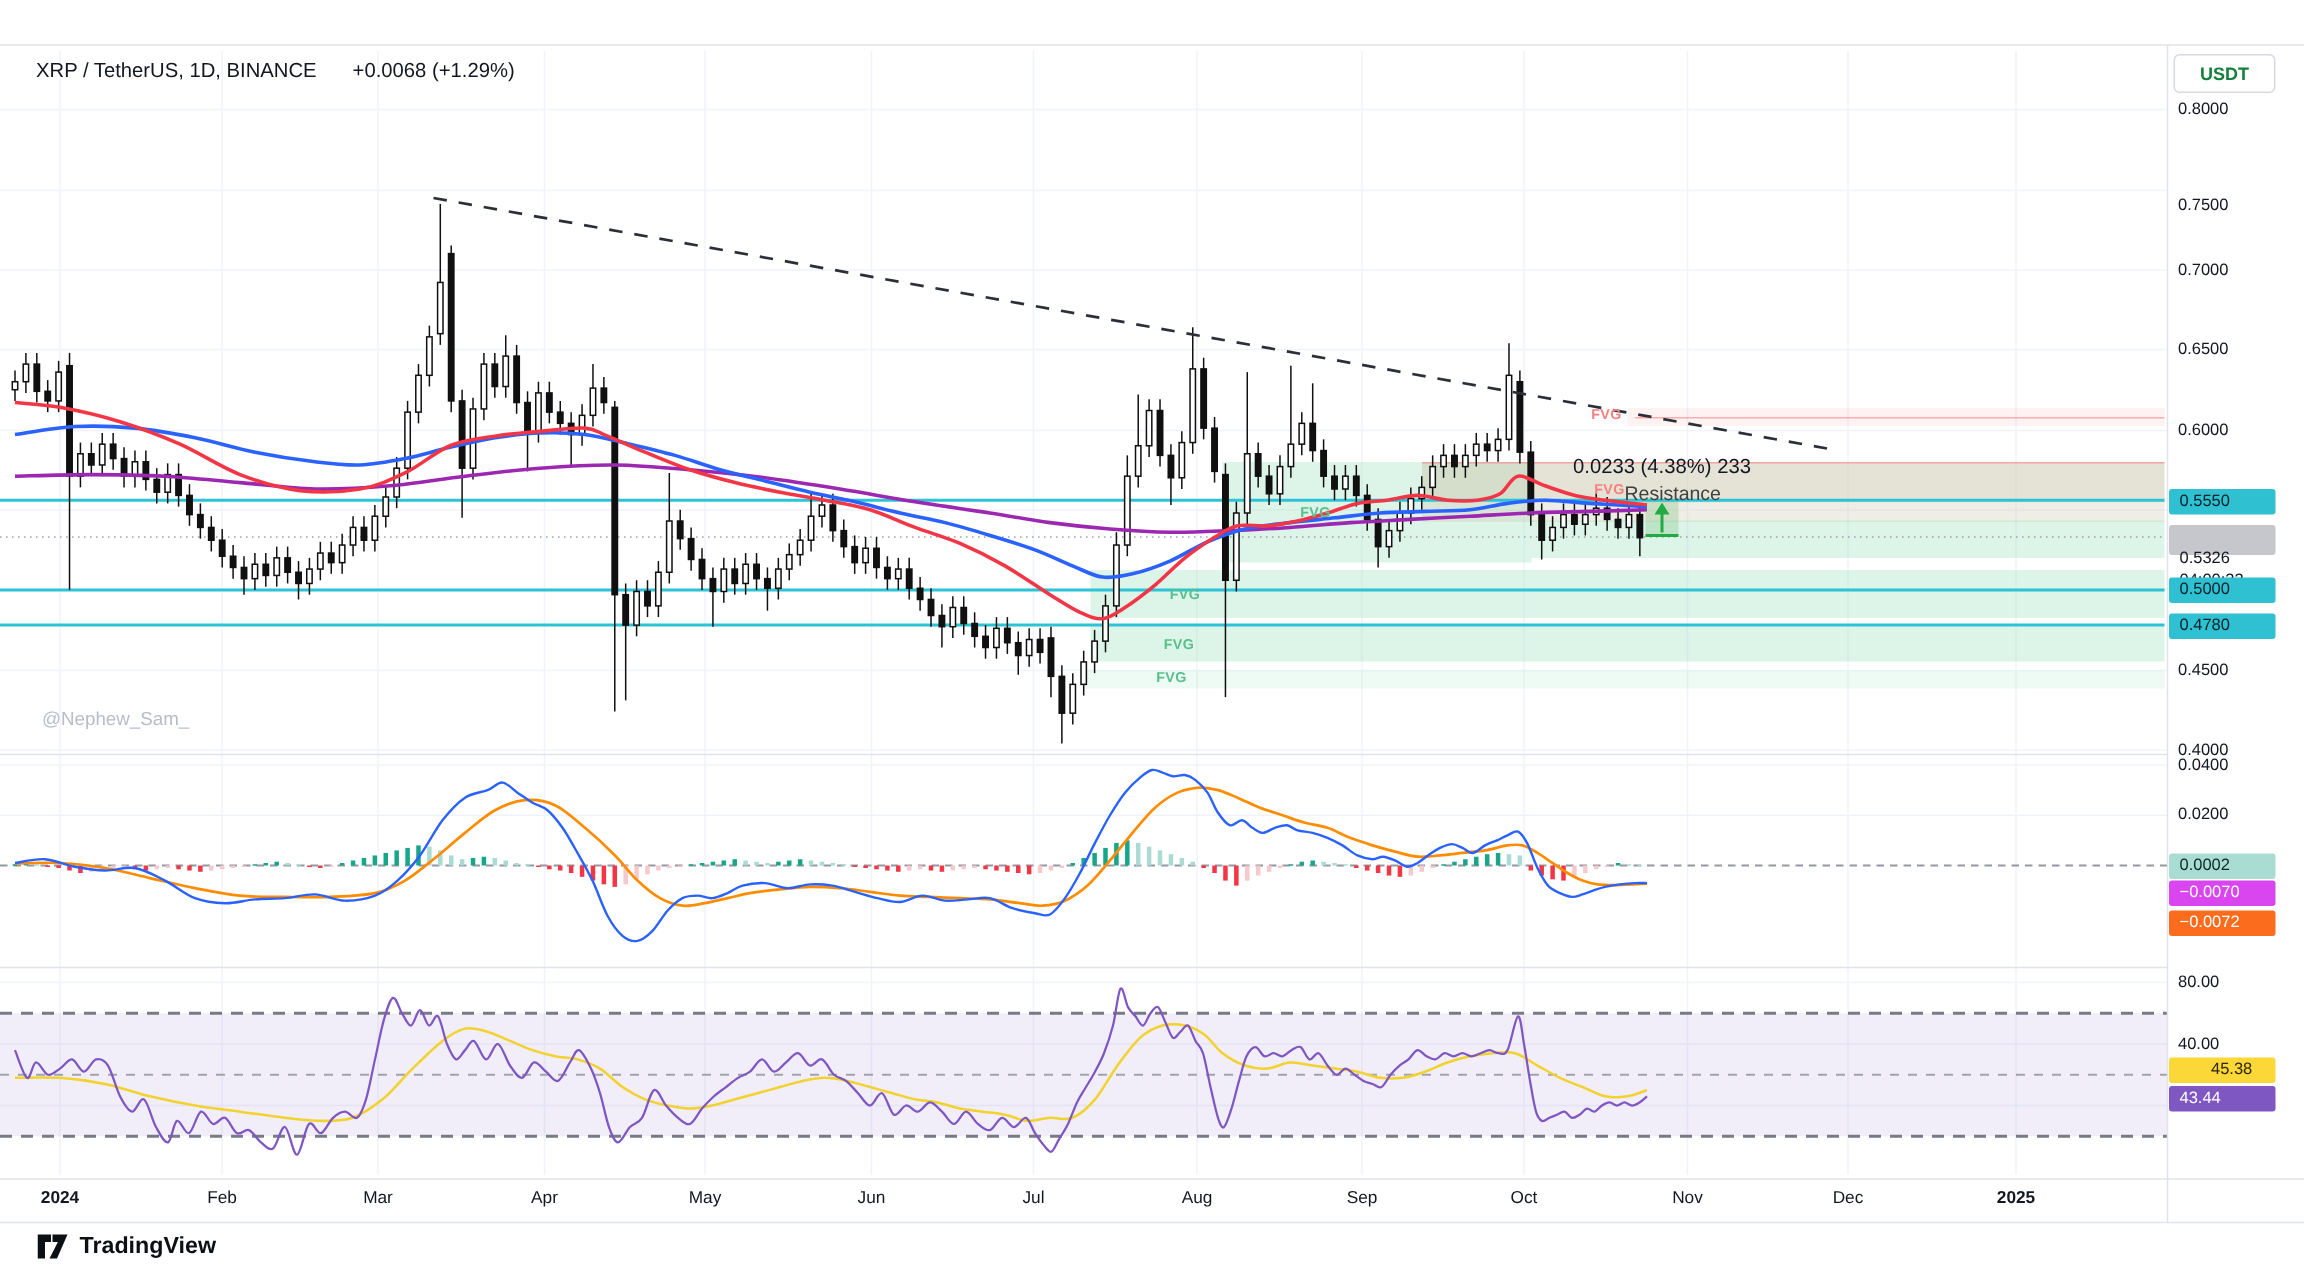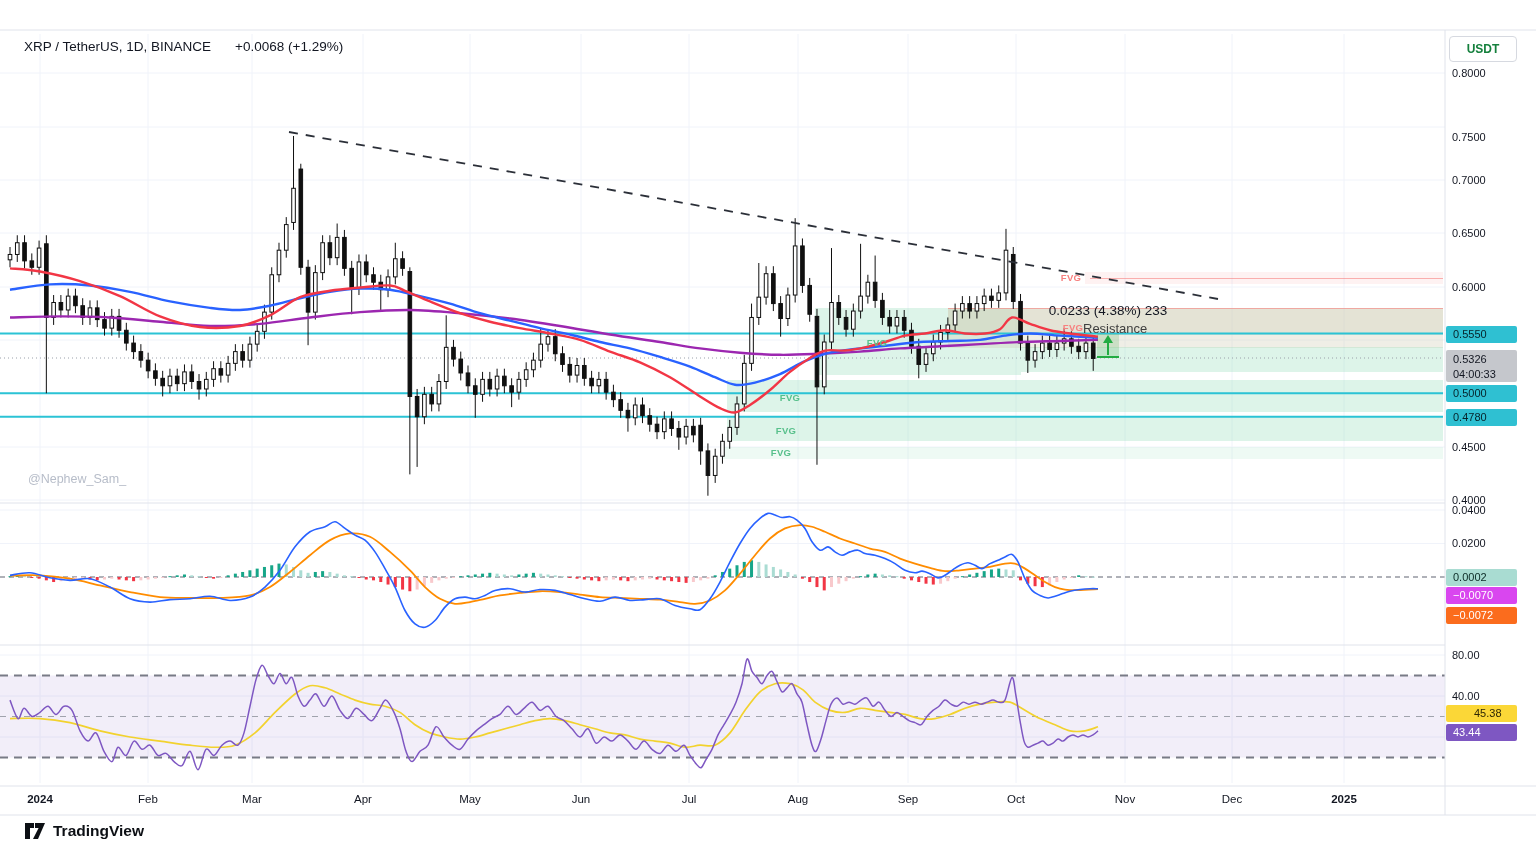--- a/index.html
+++ b/index.html
@@ -8,21 +8,21 @@
   .abs{position:absolute;}
   #attribution{left:16px;top:9px;font-size:13.5px;font-weight:700;color:#0c0f14;}
   #legend{left:24px;top:39px;font-size:13.5px;color:#131722;}
   #legend .chg{margin-left:24px;}
   #watermark{left:28px;top:472px;font-size:12.5px;color:#b7bdc9;}
   #chart-svg{left:0;top:0;}
   .tick{position:absolute;left:1452px;font-size:11px;color:#131722;white-space:nowrap;z-index:2;}
   .badge{position:absolute;left:1446px;width:71px;height:17px;line-height:17px;border-radius:2px;
          font-size:11px;padding-left:7px;box-sizing:border-box;z-index:3;white-space:nowrap;}
   .badge.cyan{background:#2fc0d2;color:#06232a;}
-  .badge.gray2{background:#c5c7cc;color:#131722;height:32px;line-height:15px;padding-top:2px;}
+  .badge.gray2{background:#c5c7cc;color:#131722;height:20px;line-height:15px;padding-top:15px;}
   .badge.mint{background:#a9dcd2;color:#0c2b26;}
   .badge.blue{background:#d946ef;color:#fff;}
   .badge.orange{background:#fb6c1d;color:#fff;}
   .badge.yellow{background:#fbd737;color:#2d2705;}
   .badge.purple{background:#7e57c2;color:#fff;}
   #usdt-btn{left:1449px;top:36px;width:66px;height:24px;border:1px solid #d6d9e0;border-radius:4px;
             background:#fff;font-size:12px;font-weight:600;color:#15803d;text-align:center;line-height:24px;z-index:3;}
   .month{position:absolute;top:793px;font-size:11.5px;color:#131722;transform:translateX(-50%);white-space:nowrap;}
   .month.bold{font-weight:700;}
   .fvg{position:absolute;font-size:9.5px;font-weight:700;letter-spacing:.3px;transform:translate(-50%,-50%);z-index:2;}

